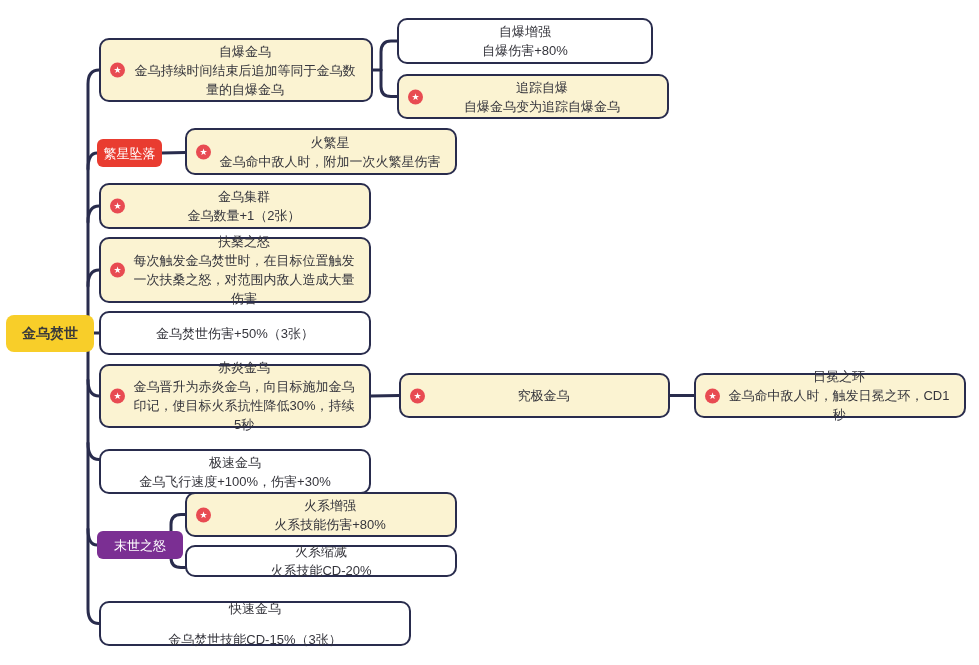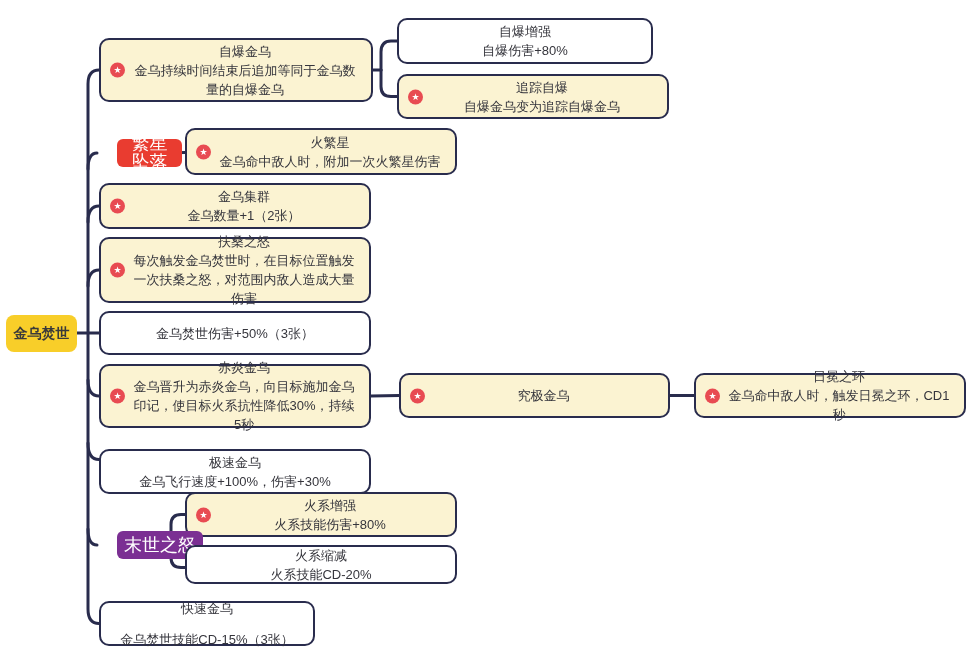--- a/index.html
+++ b/index.html
@@ -16,21 +16,21 @@
   .card { border:2px solid #292c4d; border-radius:10px; background:#ffffff; padding:2px 12px; }
   .card.yellow { background:#fbf3d2; }
   .card.starred { padding-left:30px; padding-right:12px; }
   .node .t { width:100%; }
   .node .d { width:100%; }
   .badge {
     position:absolute; left:9px; top:50%; transform:translateY(-50%);
     width:15px; height:15px; border-radius:50%;
     background:#e84b52; color:#ffffff; font-size:9px; line-height:15px; text-align:center;
   }
-  .label { border-radius:6px; color:#ffffff; font-size:18px; padding:2px 6px;margin-left:20px; }
+  .label { border-radius:6px; color:#ffffff; font-size:13px; padding:2px 6px; }
   .label.red { background:#e93c30; }
   .label.purple { background:#7b2f93; }
   .root-node { background:#f8ce29; border-radius:8px; color:#3a3a3a; font-size:14px; font-weight:bold; }
 </style>
 </head>
 <body>
 
 <div class="canvas">
   <svg class="connectors" xmlns="http://www.w3.org/2000/svg">
       <path d="M 77 333 L 99 333" fill="none" stroke="#292c4d" stroke-width="3" stroke-linecap="round"></path>
@@ -45,21 +45,21 @@
       <path d="M 381 70 L 381 52 Q 381 41 391 41 L 397 41" fill="none" stroke="#292c4d" stroke-width="3" stroke-linecap="round"></path>
       <path d="M 381 70 L 381 86.5 Q 381 96.5 391 96.5 L 397 96.5" fill="none" stroke="#292c4d" stroke-width="3" stroke-linecap="round"></path>
       <path d="M 162 153 L 185 152.5" fill="none" stroke="#292c4d" stroke-width="3" stroke-linecap="round"></path>
       <path d="M 371 396 L 399 395.5" fill="none" stroke="#292c4d" stroke-width="3" stroke-linecap="round"></path>
       <path d="M 670 395.5 L 694 395.5" fill="none" stroke="#292c4d" stroke-width="3" stroke-linecap="round"></path>
       <path d="M 162 545 L 171 545" fill="none" stroke="#292c4d" stroke-width="3" stroke-linecap="round"></path>
       <path d="M 171 545 L 171 524.5 Q 171 514.5 181 514.5 L 185 514.5" fill="none" stroke="#292c4d" stroke-width="3" stroke-linecap="round"></path>
       <path d="M 171 545 L 171 557.5 Q 171 567.5 181 567.5 L 185 567.5" fill="none" stroke="#292c4d" stroke-width="3" stroke-linecap="round"></path>
     </svg>
   <div id="nodes-layer">
-      <div class="node root-node" style="left: 6px; top: 315px; width: 71px; height: 37px;">
+      <div class="node root-node" style="left: 6px; top: 315px; width: 88px; height: 37px;">
         <div class="t">金乌焚世</div>
       </div>
       <div class="node card yellow starred" style="left: 99px; top: 38px; width: 274px; height: 64px;">
         <span class="badge">★</span>
         <div class="t">自爆金乌</div>
         <div class="d">金乌持续时间结束后追加等同于金乌数量的自爆金乌</div>
       </div>
       <div class="node card white" style="left: 397px; top: 18px; width: 256px; height: 46px;">
         <div class="t">自爆增强</div>
         <div class="d">自爆伤害+80%</div>
@@ -109,22 +109,22 @@
         <div class="d">金乌飞行速度+100%，伤害+30%</div>
       </div>
       <div class="node card yellow starred" style="left: 185px; top: 492px; width: 272px; height: 45px;">
         <span class="badge">★</span>
         <div class="t">火系增强</div>
         <div class="d">火系技能伤害+80%</div>
       </div>
       <div class="node label purple" style="left: 97px; top: 531px; width: 86px; height: 28px;">
         <div class="t">末世之怒</div>
       </div>
-      <div class="node card white" style="left: 185px; top: 545px; width: 272px; height: 39px;">
+      <div class="node card white" style="left: 185px; top: 545px; width: 272px; height: 32px;">
         <div class="t">火系缩减</div>
         <div class="d">火系技能CD-20%</div>
       </div>
-      <div class="node card white" style="left: 99px; top: 601px; width: 216px; height: 45px; gap: 12px;">
+      <div class="node card white" style="left: 99px; top: 601px; width: 312px; height: 45px; gap: 12px;">
         <div class="t">快速金乌</div>
         <div class="d">金乌焚世技能CD-15%（3张）</div>
       </div>
     </div>
 </div>
 
 </body></html>

